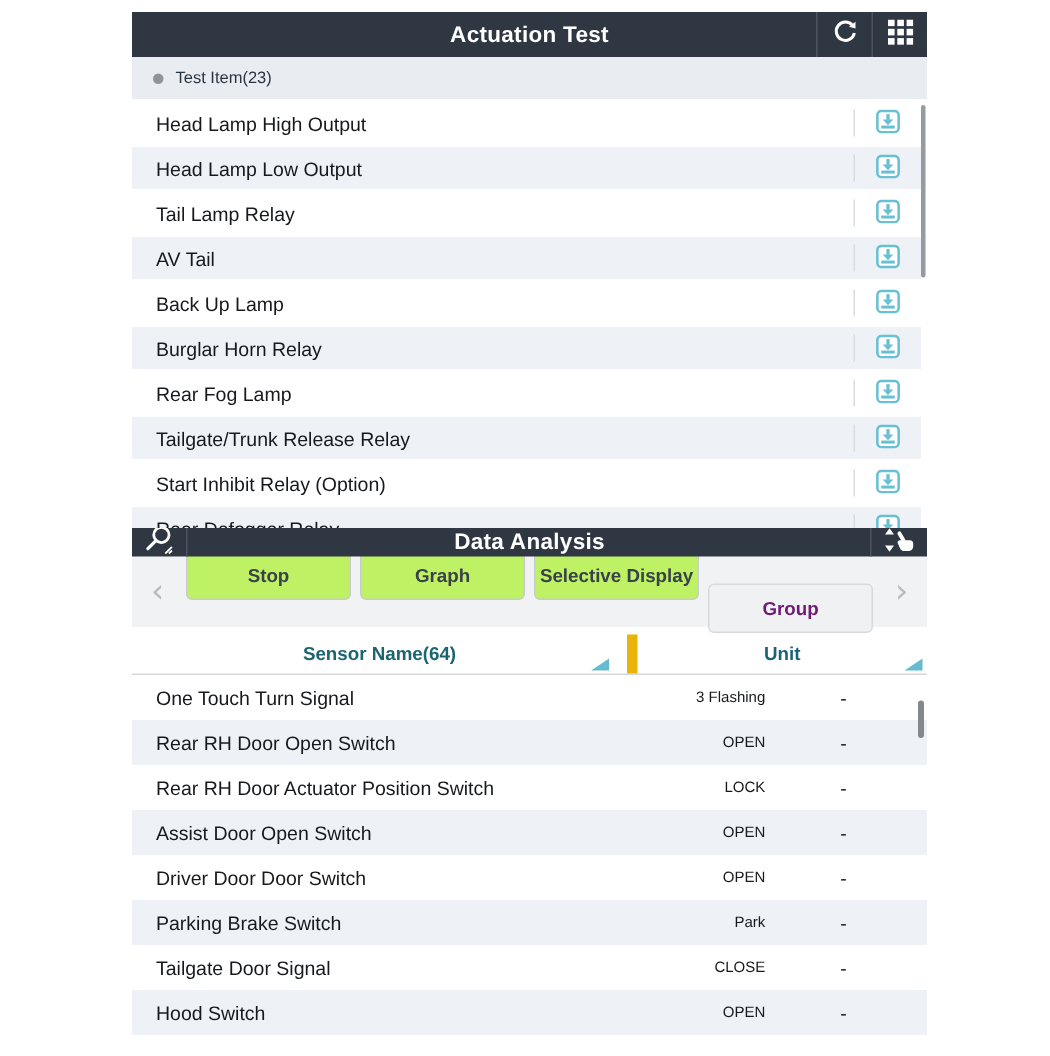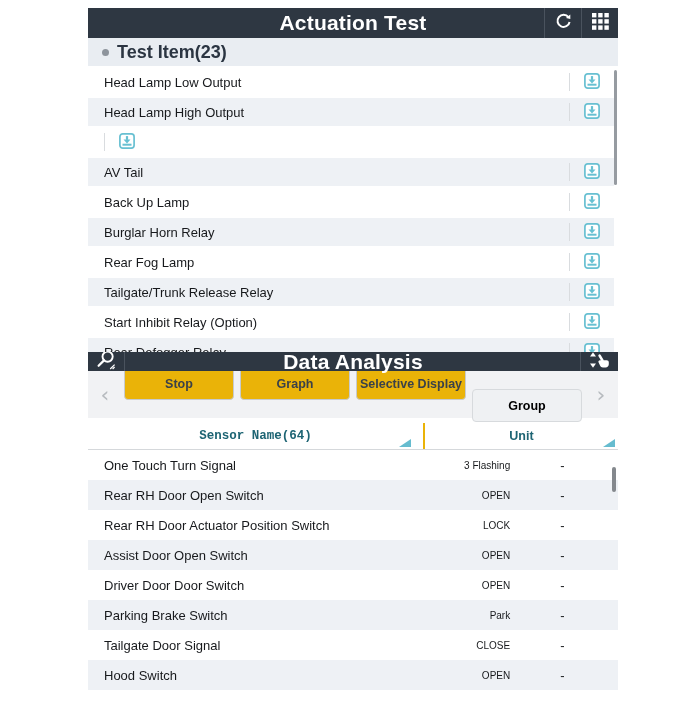--- a/index.html
+++ b/index.html
@@ -8,55 +8,55 @@
 
   .panel{position:absolute;left:88px;width:530px;overflow:hidden;background:#fff;}
   .panel-actuation{top:8px;height:344px;}
   .panel-data{top:352px;height:352px;}
 
   
   .dark-bar{position:relative;background:#2e3742;color:#fff;display:flex;align-items:stretch;}
   .h30{height:30px;}
   .h33{height:19px;}
   .bar-title{position:absolute;left:0;right:0;top:0;bottom:0;display:flex;align-items:center;justify-content:center;
-    font-size:21px;font-weight:bold;letter-spacing:.2px;pointer-events:none;}
+    font-size:15px;font-weight:bold;letter-spacing:.2px;pointer-events:none;}
   .bar-actions{margin-left:auto;display:flex;height:100%;position:relative;z-index:1;}
   .bar-btn{width:37px;height:100%;display:flex;align-items:center;justify-content:center;
     background:transparent;border:none;border-left:1px solid #4a535e;cursor:pointer;padding:0;}
   .bar-btn-left{width:37px;border:none;border-right:1px solid #4a535e;}
 
   
   .section-row{height:28px;background:#e9edf2;display:flex;align-items:center;padding-left:14px;gap:8px;}
   .bullet{width:7px;height:7px;border-radius:50%;background:#8d949c;flex:0 0 auto;}
-  .section-label{font-size:18px;font-weight:bold;color:#2b3542;}
+  .section-label{font-size:11px;font-weight:normal;color:#2b3542;}
 
   
   .list{margin-top:2px;height:284px;overflow:hidden;position:relative;width:526px;}
   .list-row{height:28px;margin-bottom:2px;background:#fff;display:flex;align-items:center;padding-left:16px;}
   .list-row:nth-child(even){background:#eef1f5;}
   .row-label{flex:1;font-size:13px;color:#17191c;}
   .row-div{width:1px;height:18px;background:#d9dcdf;flex:0 0 auto;}
   .dl-btn{width:44px;display:flex;align-items:center;justify-content:center;background:none;border:none;padding:0;cursor:pointer;}
 
   .scroll-thumb{position:absolute;border-radius:2px;}
   .thumb-a{right:1px;top:62px;width:3px;height:115px;background:#969ba1;}
   .thumb-b{right:2px;top:115px;width:4px;height:25px;background:#84888d;}
 
   
   .toolbar{height:47px;background:#f1f2f4;display:flex;align-items:center;padding:0 4px;}
   .chev{width:26px;background:none;border:none;font-size:22px;line-height:1;color:#b7bbbf;cursor:pointer;padding:0 2px;font-family:"DejaVu Sans",sans-serif;}
   .tb-wrap{flex:1;display:flex;justify-content:center;gap:6px;}
-  .tb-btn{width:110px;height:33px;background:#eab308;border:1px solid #c7cbcf;border-radius:4px;
+  .tb-btn{width:110px;height:33px;background:#bef264;border:1px solid #c7cbcf;border-radius:4px;
     font-family:"Liberation Sans",sans-serif;font-size:12.5px;font-weight:bold;color:#3a4149;padding:0 1px;cursor:pointer;white-space:nowrap;}
-  .tb-btn.disabled{background:#eff1f3;border-color:#d7dadd;color:#000000;cursor:default;margin-top:22px;}
+  .tb-btn.disabled{background:#eff1f3;border-color:#d7dadd;color:#701a75;cursor:default;margin-top:22px;}
 
   
   .table-header{margin-top:5px;height:26px;background:#fff;border-bottom:1px solid #d5d8db;display:flex;position:relative;}
   .th{display:flex;align-items:center;justify-content:center;font-size:12.5px;font-weight:bold;color:#1d6473;position:relative;box-sizing:border-box;}
-  .th1{width:337px;border-right:2px solid #eab308;font-family:Liberation Mono, monospace;}
+  .th1{width:337px;border-right:7px solid #eab308;}
   .th2{width:110px;border-right:1px solid #e4e7ea;}
   .th3{flex:1;}
   .sort-tri{position:absolute;bottom:2px;width:0;height:0;border-left:12px solid transparent;border-bottom:8px solid #66bccf;}
   .th1 .sort-tri{right:12px;}
   .th3 .sort-tri{right:3px;}
 
   .table-body{position:relative;}
   .t-row{height:30px;display:flex;align-items:center;background:#fff;gap:20px;}
   .t-row:nth-child(even){background:#eef1f5;}
   .c-name{width:337px;padding-left:16px;box-sizing:border-box;font-size:13px;color:#17191c;overflow:hidden;white-space:nowrap;}
@@ -100,50 +100,51 @@
       </div>
     </header>
 
     <div class="section-row">
       <span class="bullet"></span>
       <span class="section-label">Test Item(23)</span>
     </div>
 
     <div class="list" id="actuation-list">
   <div class="list-row">
+    <span class="row-label">Head Lamp High Output</span>
+    <span class="row-div"></span>
+    <button class="dl-btn">
+      <span>
+        <svg width="16" height="16" viewBox="0 0 16 16">
+          <rect x="0.9" y="0.9" width="14.2" height="14.2" rx="2.8" fill="#fff" stroke="#68c0d2" stroke-width="1.7"></rect>
+          <rect x="6.9" y="3.1" width="2.2" height="3.8" fill="#68c0d2"></rect>
+          <path d="M4.5 6.6 h7 L8 10.5 Z" fill="#68c0d2"></path>
+          <rect x="3.5" y="10.7" width="9" height="2" fill="#68c0d2"></rect>
+        </svg>
+      </span>
+    </button>
+  </div>
+
+  <div class="list-row">
     <span class="row-label">Head Lamp Low Output</span>
     <span class="row-div"></span>
     <button class="dl-btn">
       <span>
         <svg width="16" height="16" viewBox="0 0 16 16">
           <rect x="0.9" y="0.9" width="14.2" height="14.2" rx="2.8" fill="#fff" stroke="#68c0d2" stroke-width="1.7"></rect>
           <rect x="6.9" y="3.1" width="2.2" height="3.8" fill="#68c0d2"></rect>
           <path d="M4.5 6.6 h7 L8 10.5 Z" fill="#68c0d2"></path>
           <rect x="3.5" y="10.7" width="9" height="2" fill="#68c0d2"></rect>
         </svg>
       </span>
     </button>
   </div>
 
   <div class="list-row">
-    <span class="row-label">Head Lamp High Output</span>
-    <span class="row-div"></span>
-    <button class="dl-btn">
-      <span>
-        <svg width="16" height="16" viewBox="0 0 16 16">
-          <rect x="0.9" y="0.9" width="14.2" height="14.2" rx="2.8" fill="#fff" stroke="#68c0d2" stroke-width="1.7"></rect>
-          <rect x="6.9" y="3.1" width="2.2" height="3.8" fill="#68c0d2"></rect>
-          <path d="M4.5 6.6 h7 L8 10.5 Z" fill="#68c0d2"></path>
-          <rect x="3.5" y="10.7" width="9" height="2" fill="#68c0d2"></rect>
-        </svg>
-      </span>
-    </button>
-  </div>
-
-  <div class="list-row">
+    <span class="row-label">Tail Lamp Relay</span>
     <span class="row-div"></span>
     <button class="dl-btn">
       <span>
         <svg width="16" height="16" viewBox="0 0 16 16">
           <rect x="0.9" y="0.9" width="14.2" height="14.2" rx="2.8" fill="#fff" stroke="#68c0d2" stroke-width="1.7"></rect>
           <rect x="6.9" y="3.1" width="2.2" height="3.8" fill="#68c0d2"></rect>
           <path d="M4.5 6.6 h7 L8 10.5 Z" fill="#68c0d2"></path>
           <rect x="3.5" y="10.7" width="9" height="2" fill="#68c0d2"></rect>
         </svg>
       </span>

